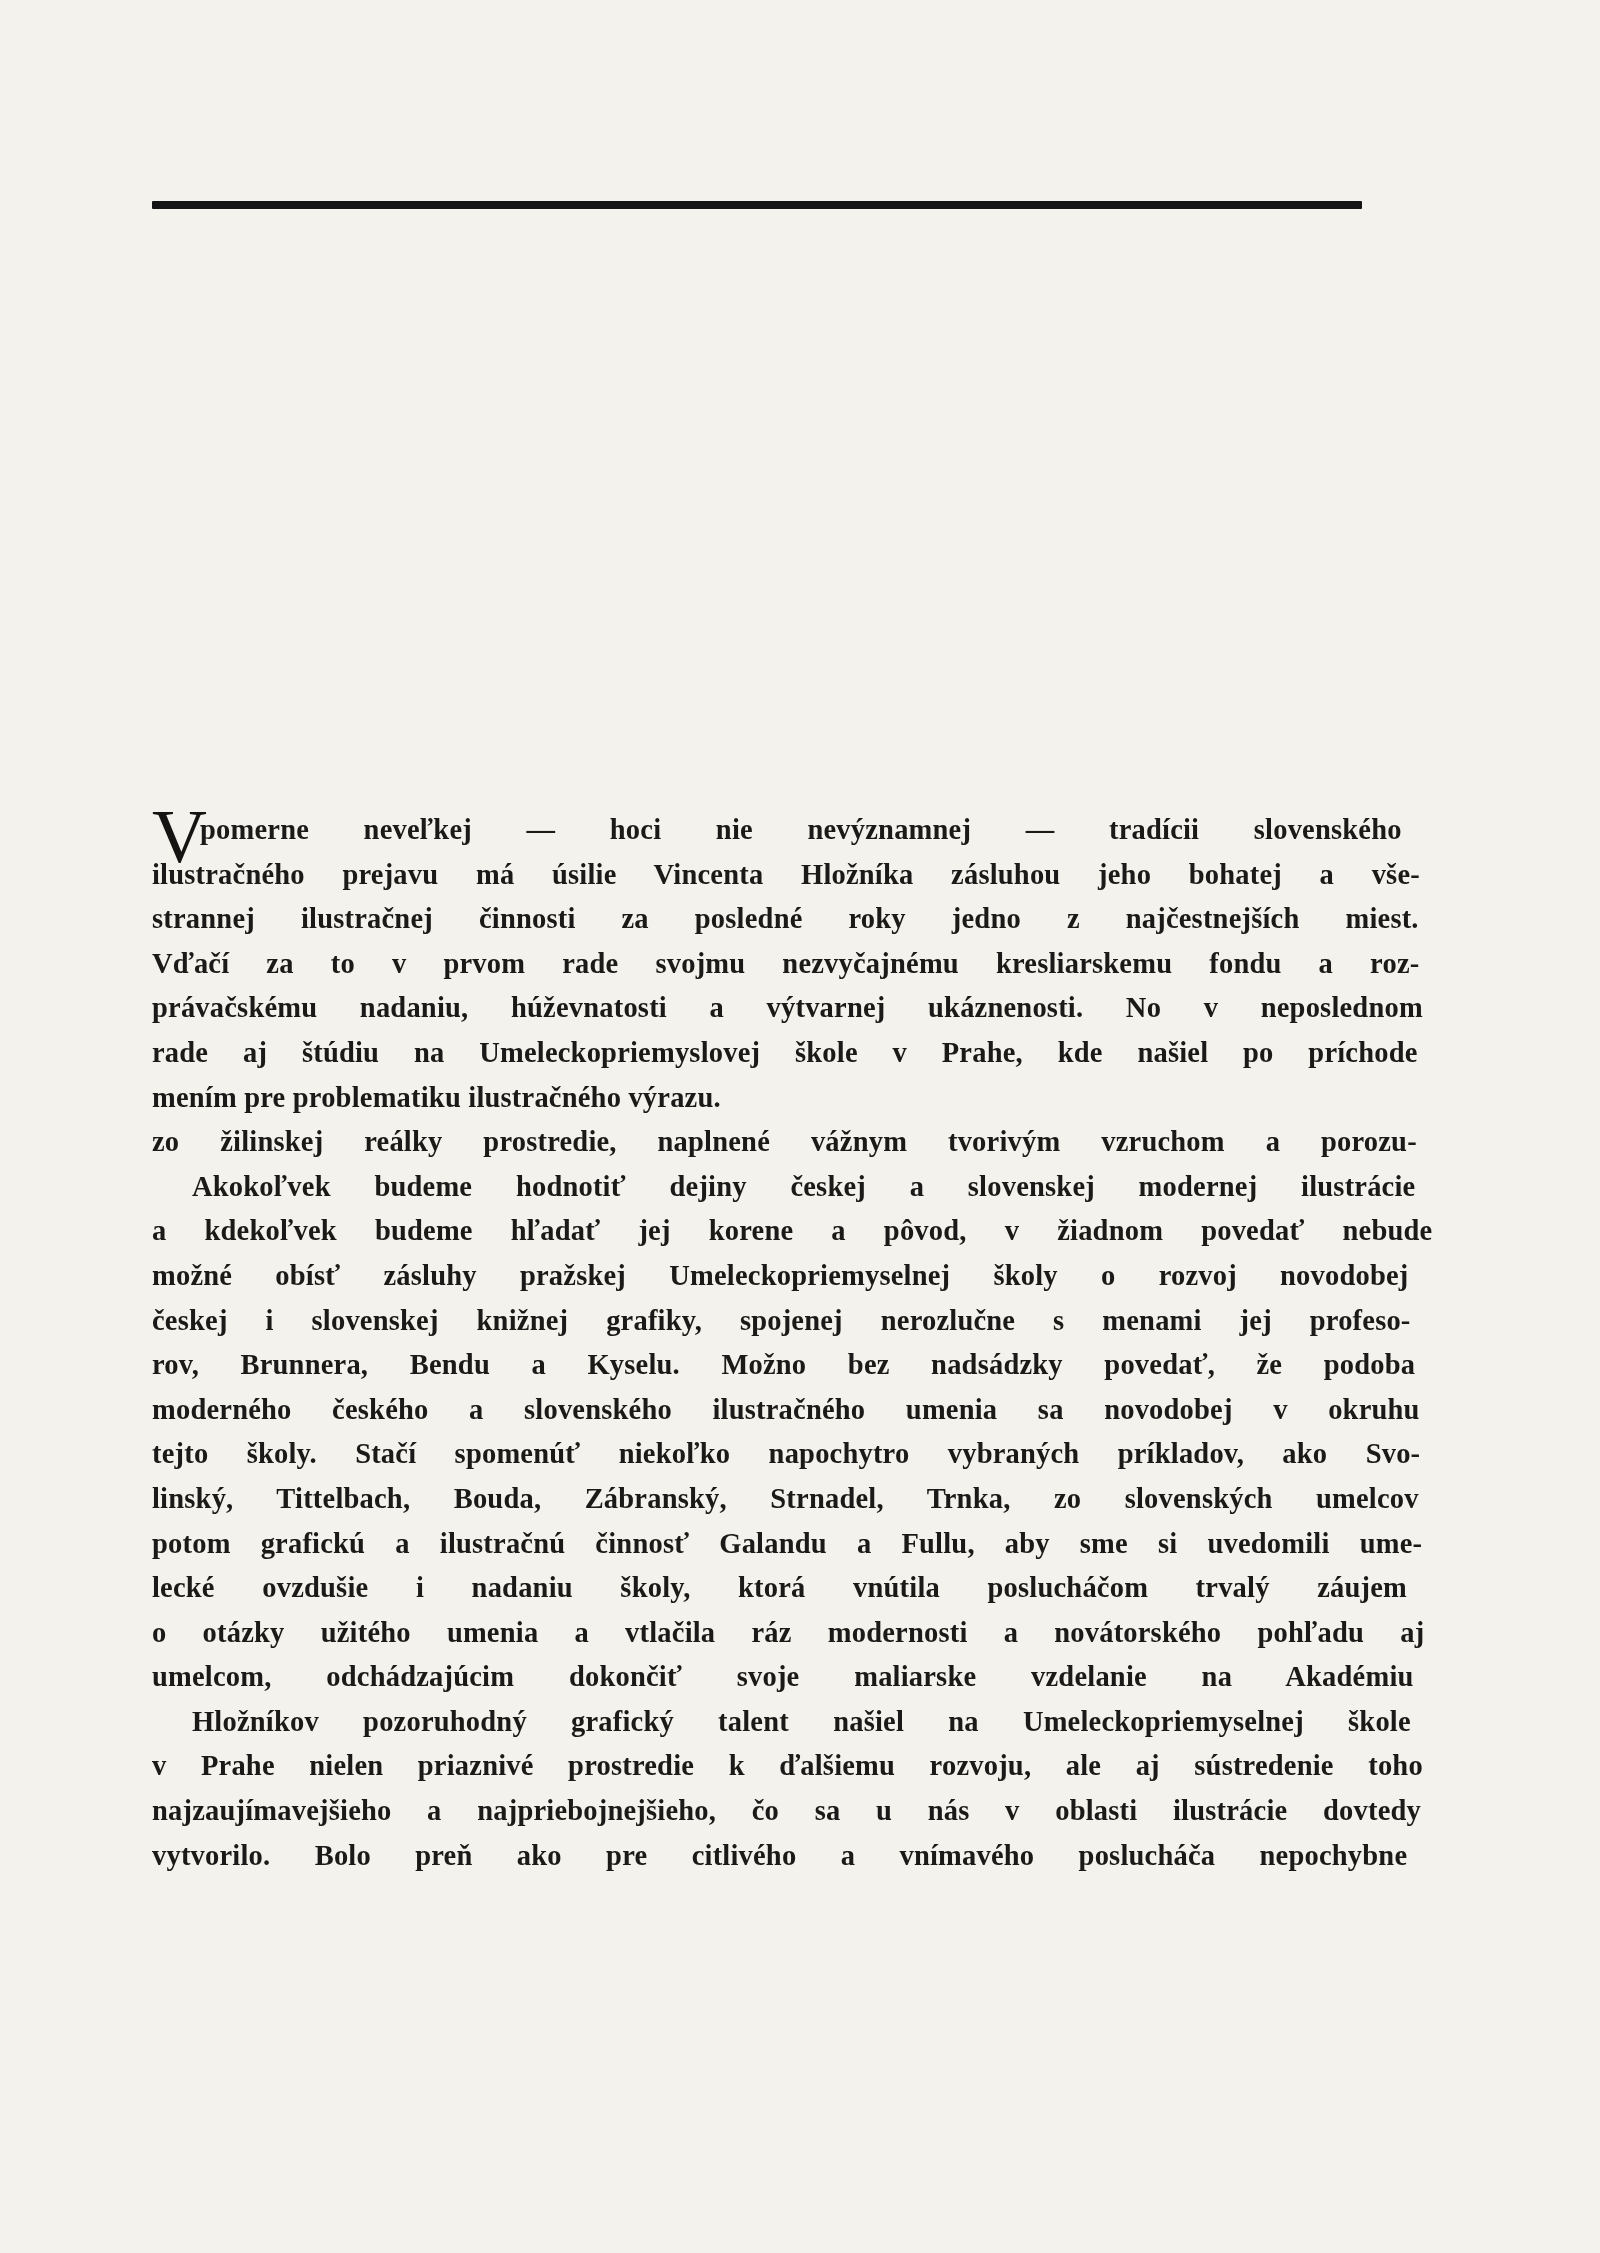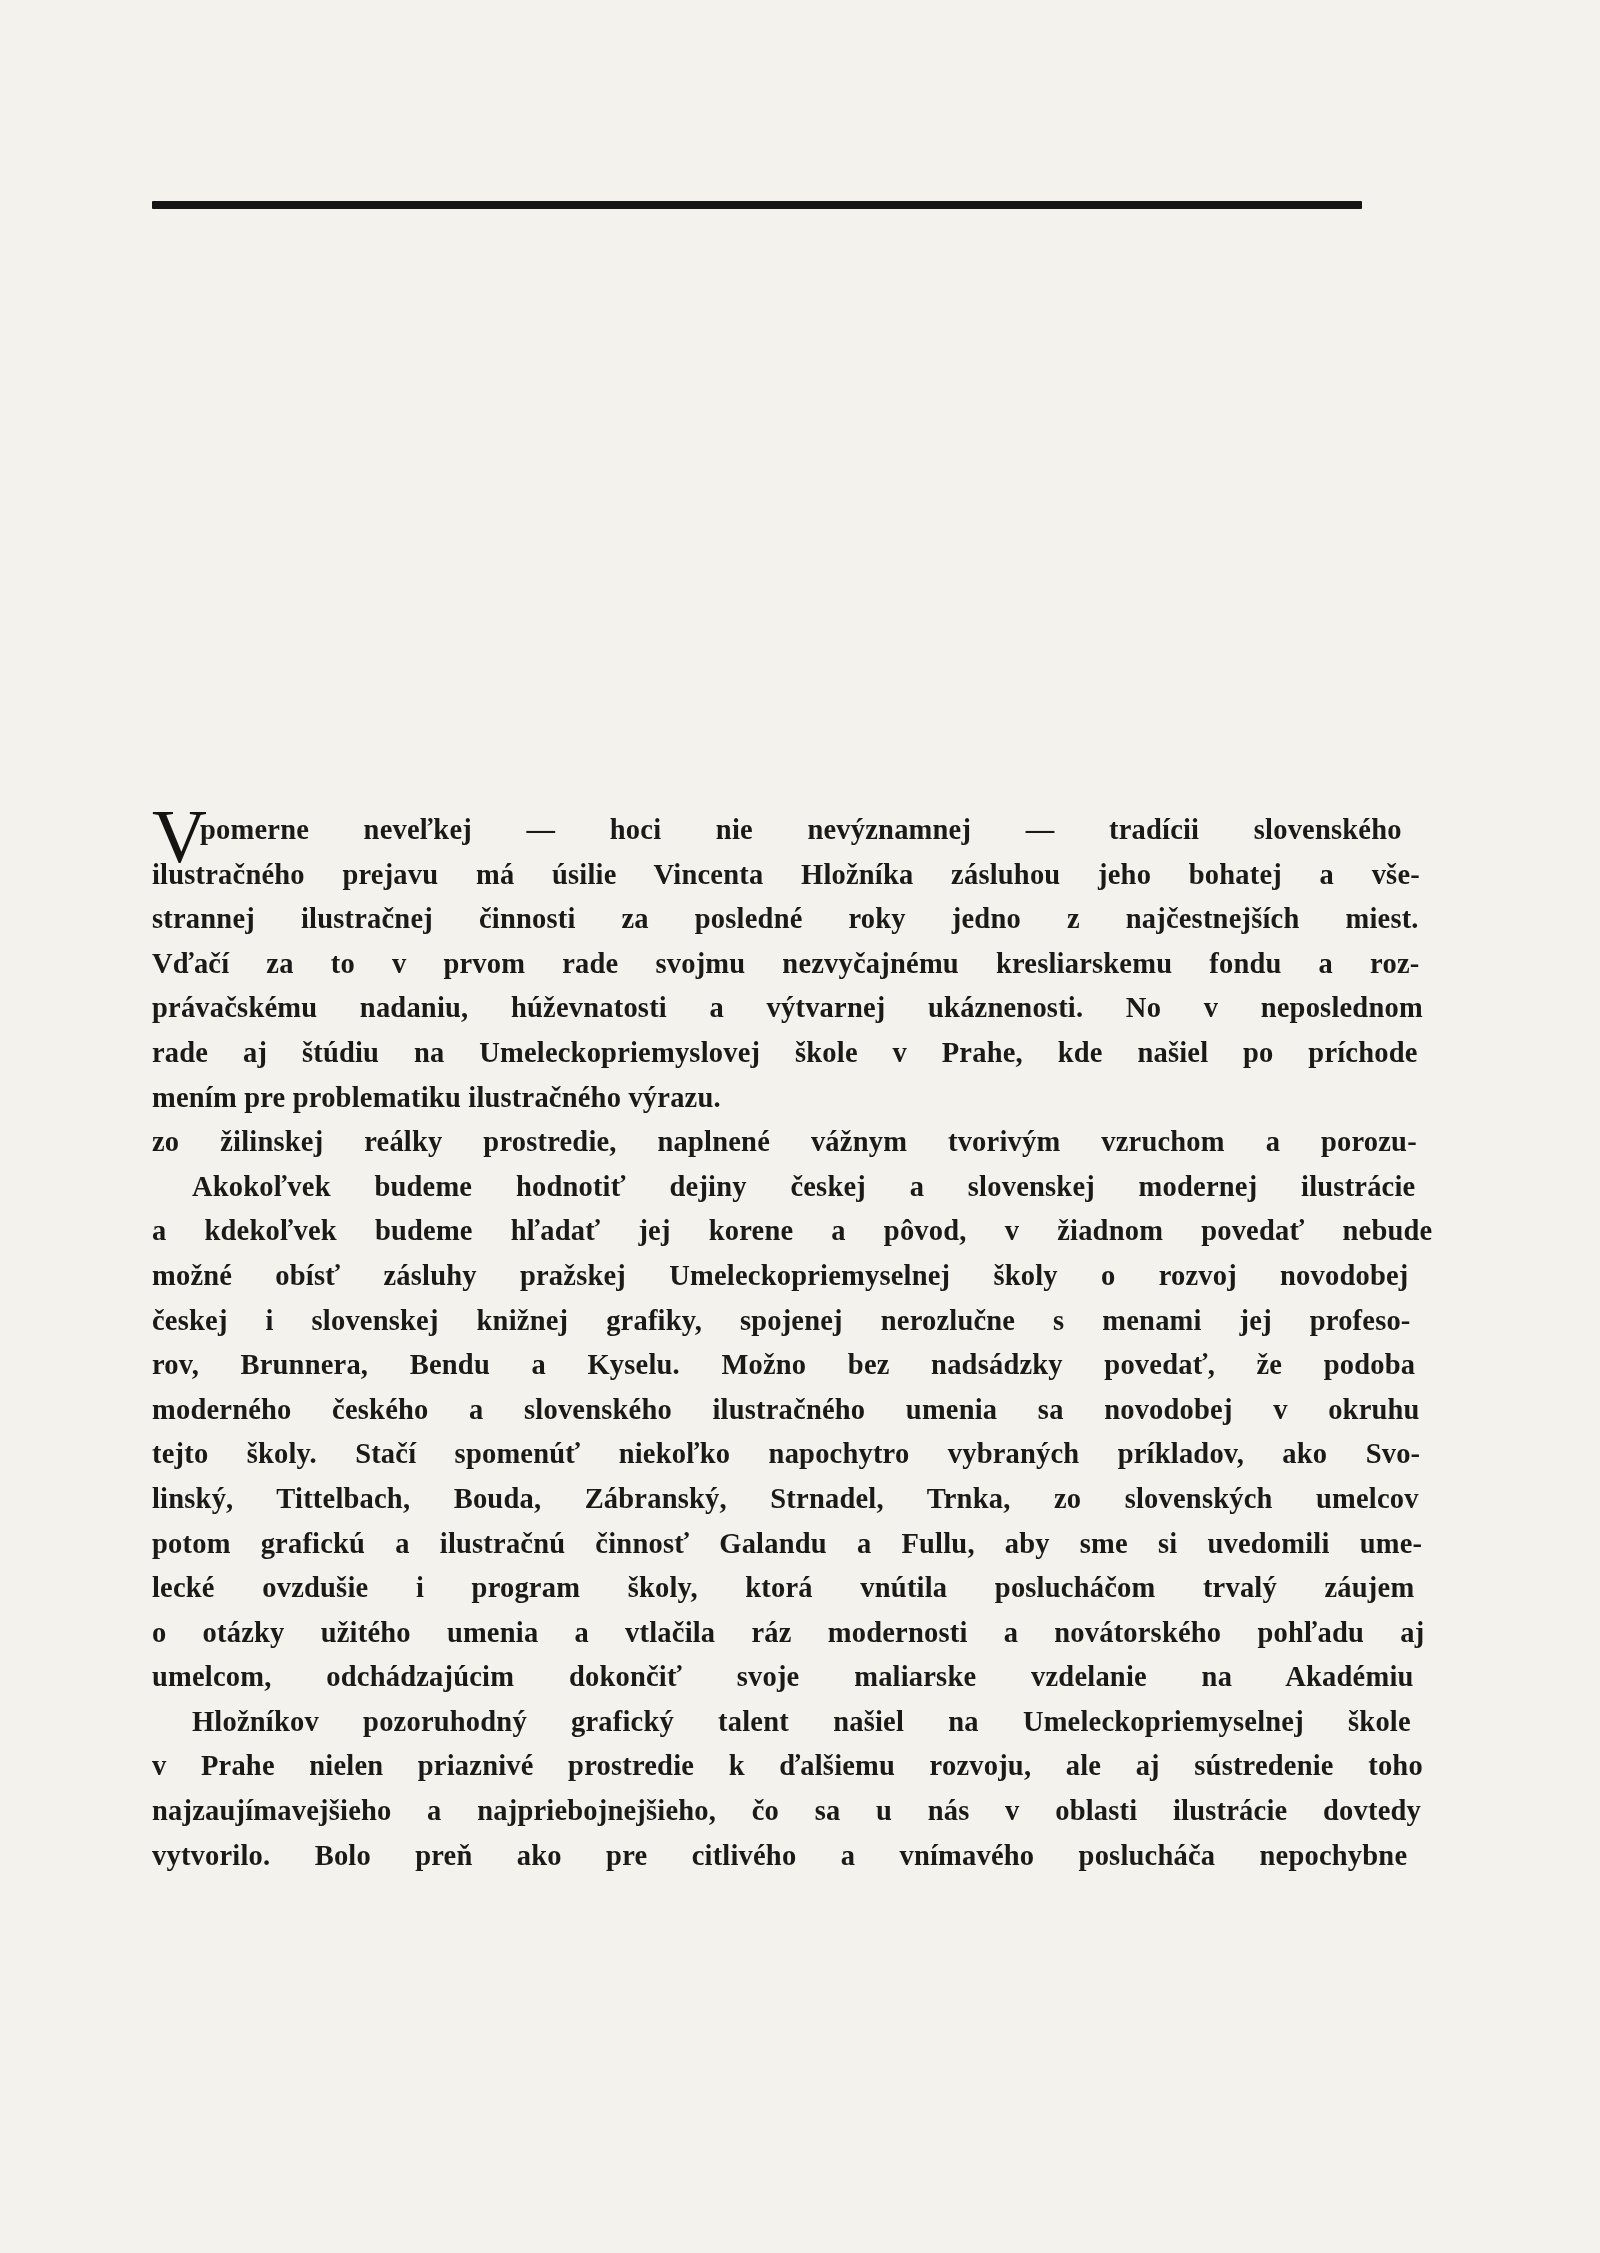--- a/index.html
+++ b/index.html
@@ -108,21 +108,21 @@
     <div>
       <span class="line indent"><span class="line-inner" style="display: inline-block; width: auto; word-spacing: 36.375px;">Akokoľvek budeme hodnotiť dejiny českej a slovenskej modernej ilustrácie</span></span>
       <span class="line"><span class="line-inner" style="display: inline-block; width: auto; word-spacing: 30.7273px;">a kdekoľvek budeme hľadať jej korene a pôvod, v žiadnom povedať nebude</span></span>
       <span class="line"><span class="line-inner" style="display: inline-block; width: auto; word-spacing: 35.875px;">možné obísť zásluhy pražskej Umeleckopriemyselnej školy o rozvoj novodobej</span></span>
       <span class="line"><span class="line-inner" style="display: inline-block; width: auto; word-spacing: 30.6px;">českej i slovenskej knižnej grafiky, spojenej nerozlučne s menami jej profeso-</span></span>
       <span class="line"><span class="line-inner" style="display: inline-block; width: auto; word-spacing: 34.2px;">rov, Brunnera, Bendu a Kyselu. Možno bez nadsádzky povedať, že podoba</span></span>
       <span class="line"><span class="line-inner" style="display: inline-block; width: auto; word-spacing: 33.2222px;">moderného českého a slovenského ilustračného umenia sa novodobej v okruhu</span></span>
       <span class="line"><span class="line-inner" style="display: inline-block; width: auto; word-spacing: 31px;">tejto školy. Stačí spomenúť niekoľko napochytro vybraných príkladov, ako Svo-</span></span>
       <span class="line"><span class="line-inner" style="display: inline-block; width: auto; word-spacing: 36.125px;">linský, Tittelbach, Bouda, Zábranský, Strnadel, Trnka, zo slovenských umelcov</span></span>
       <span class="line"><span class="line-inner" style="display: inline-block; width: auto; word-spacing: 22.75px;">potom grafickú a ilustračnú činnosť Galandu a Fullu, aby sme si uvedomili ume-</span></span>
-      <span class="line"><span class="line-inner" style="display: inline-block; width: auto; word-spacing: 40.2222px;">lecké ovzdušie i program školy, ktorá vnútila poslucháčom trvalý záujem</span></span>
+      <span class="line"><span class="line-inner" style="display: inline-block; width: auto; word-spacing: 40.2222px;">lecké ovzdušie i nadaniu školy, ktorá vnútila poslucháčom trvalý záujem</span></span>
       <span class="line"><span class="line-inner" style="display: inline-block; width: auto; word-spacing: 28.8182px;">o otázky užitého umenia a vtlačila ráz modernosti a novátorského pohľadu aj</span></span>
       <span class="line"><span class="line-inner" style="display: inline-block; width: auto; word-spacing: 47.4286px;">umelcom, odchádzajúcim dokončiť svoje maliarske vzdelanie na Akadémiu</span></span>
     </div>
 
     <div>
       <span class="line indent"><span class="line-inner" style="display: inline-block; width: auto; word-spacing: 36.8571px;">Hložníkov pozoruhodný grafický talent našiel na Umeleckopriemyselnej škole</span></span>
       <span class="line"><span class="line-inner" style="display: inline-block; width: auto; word-spacing: 27.1818px;">v Prahe nielen priaznivé prostredie k ďalšiemu rozvoju, ale aj sústredenie toho</span></span>
       <span class="line"><span class="line-inner" style="display: inline-block; width: auto; word-spacing: 28.3px;">najzaujímavejšieho a najpriebojnejšieho, čo sa u nás v oblasti ilustrácie dovtedy</span></span>
       <span class="line"><span class="line-inner" style="display: inline-block; width: auto; word-spacing: 37px;">vytvorilo. Bolo preň ako pre citlivého a vnímavého poslucháča nepochybne</span></span>
     </div>

